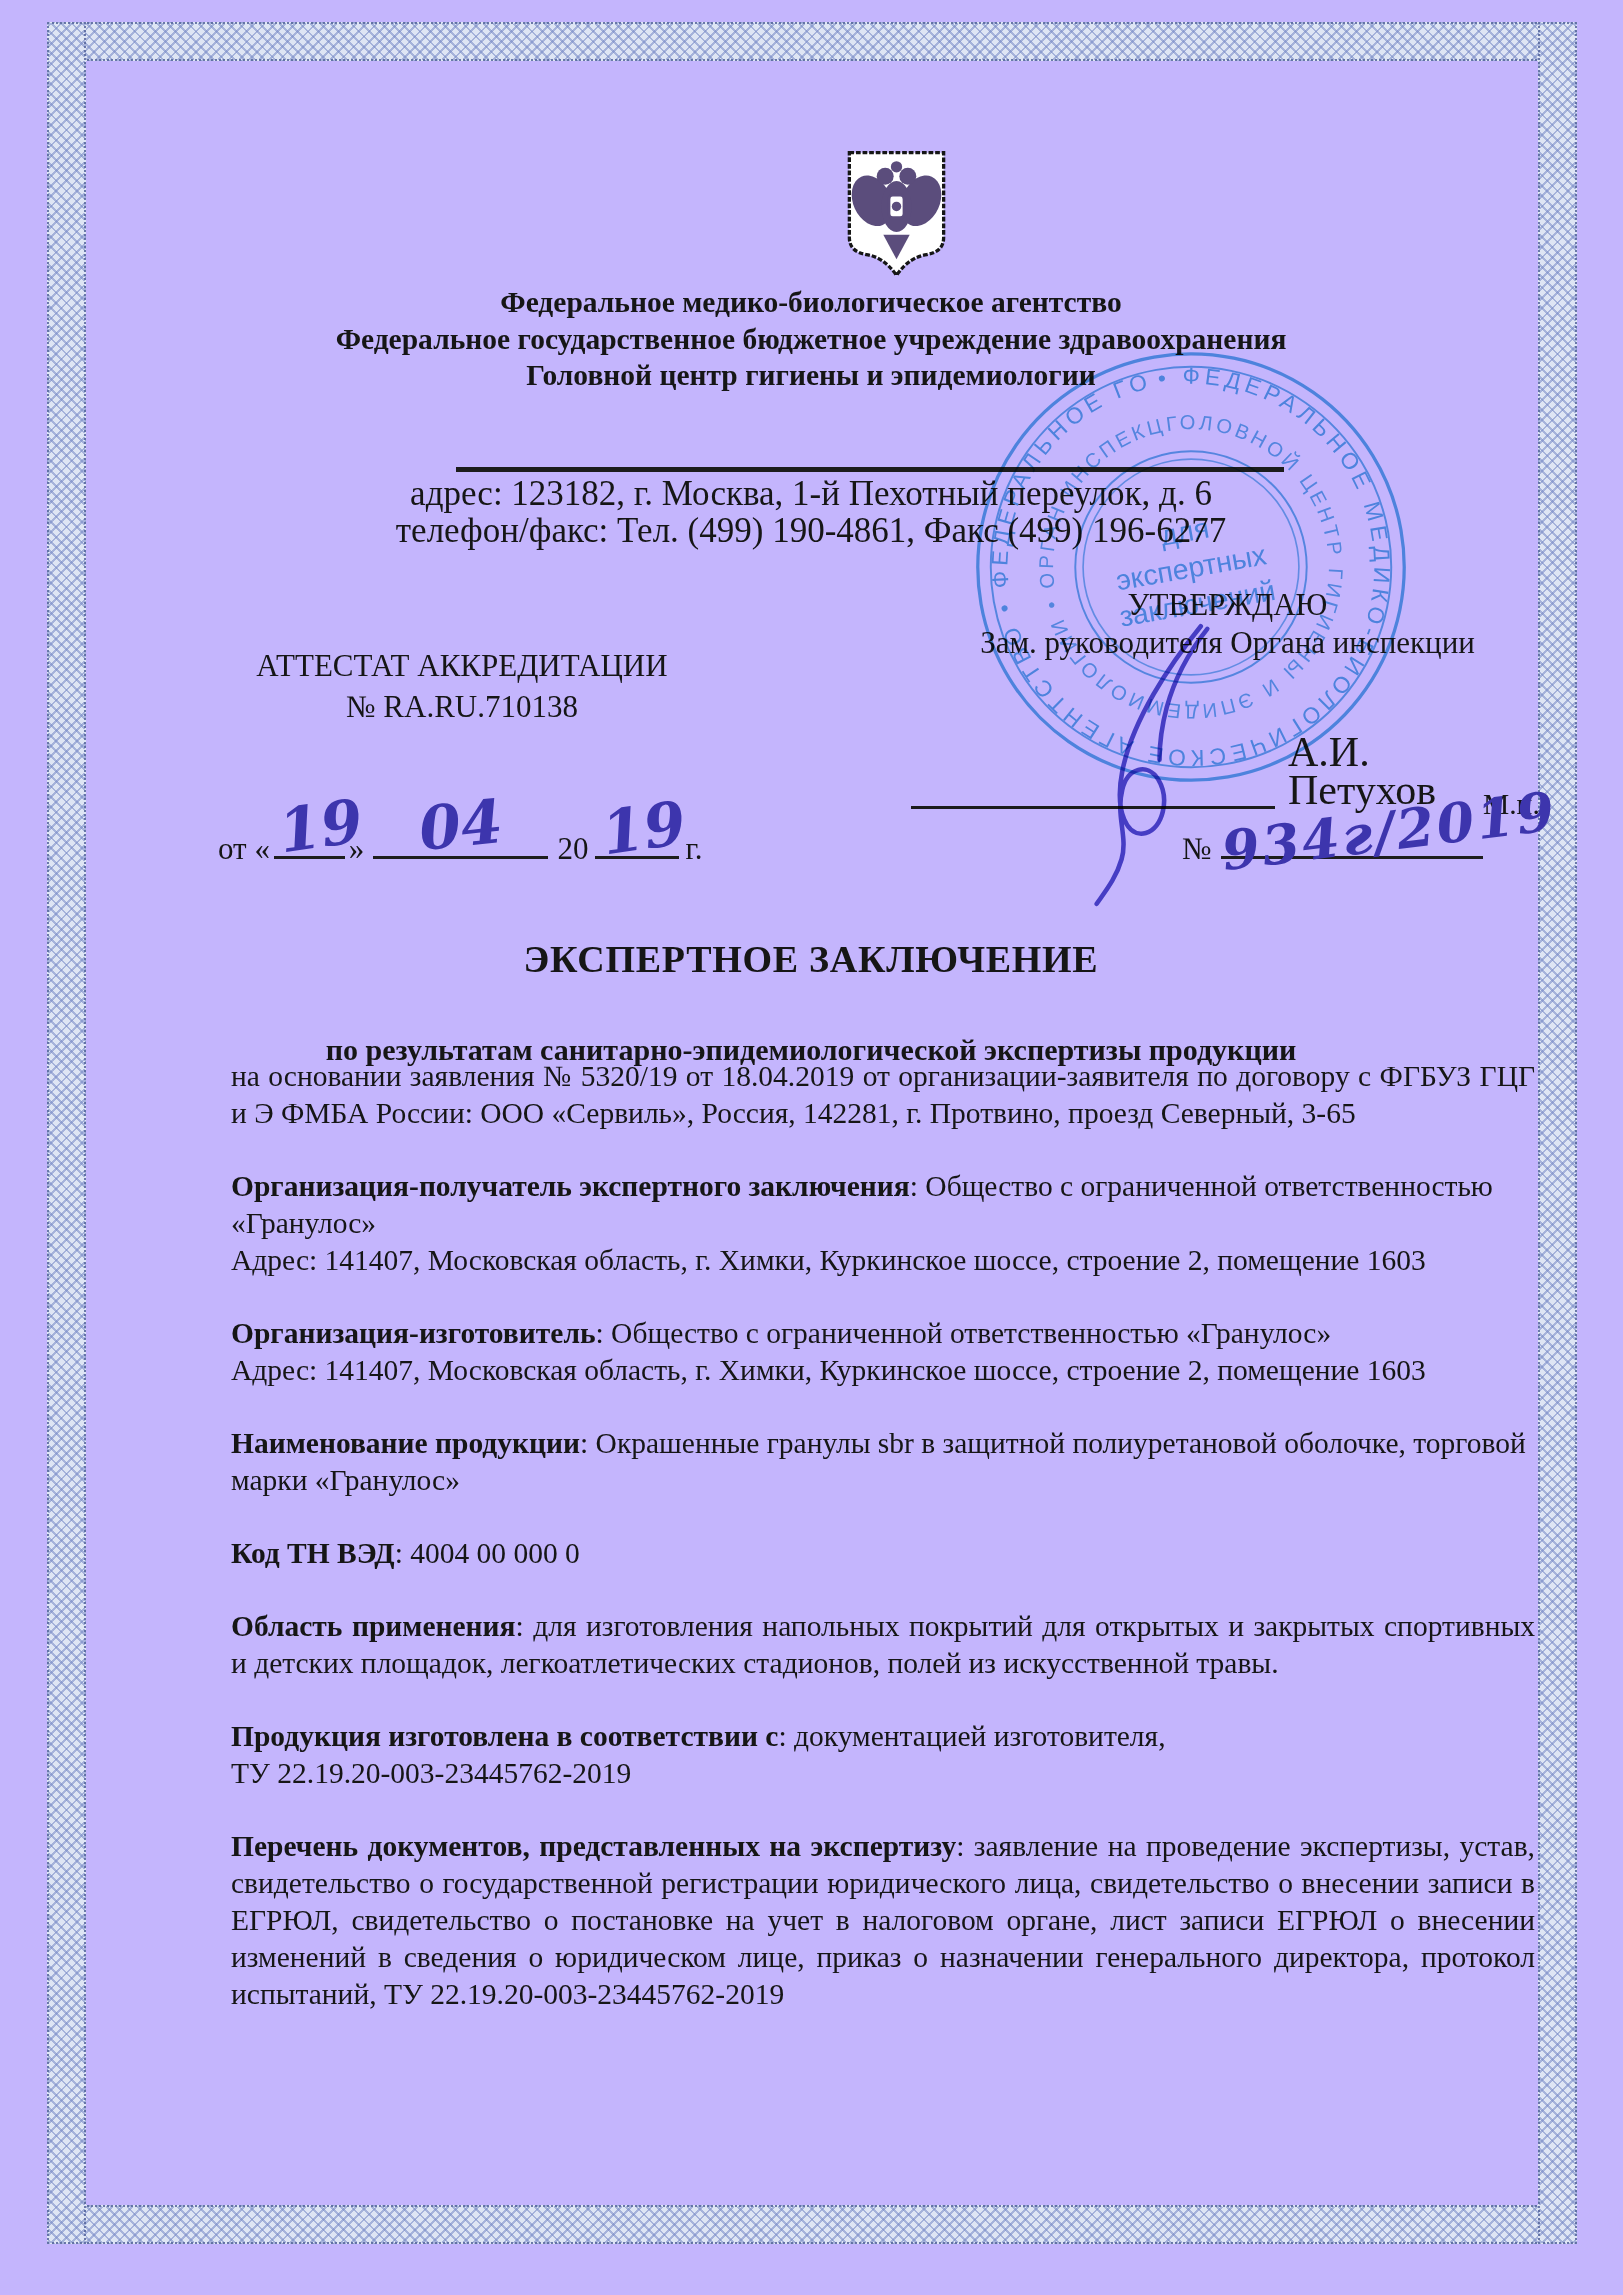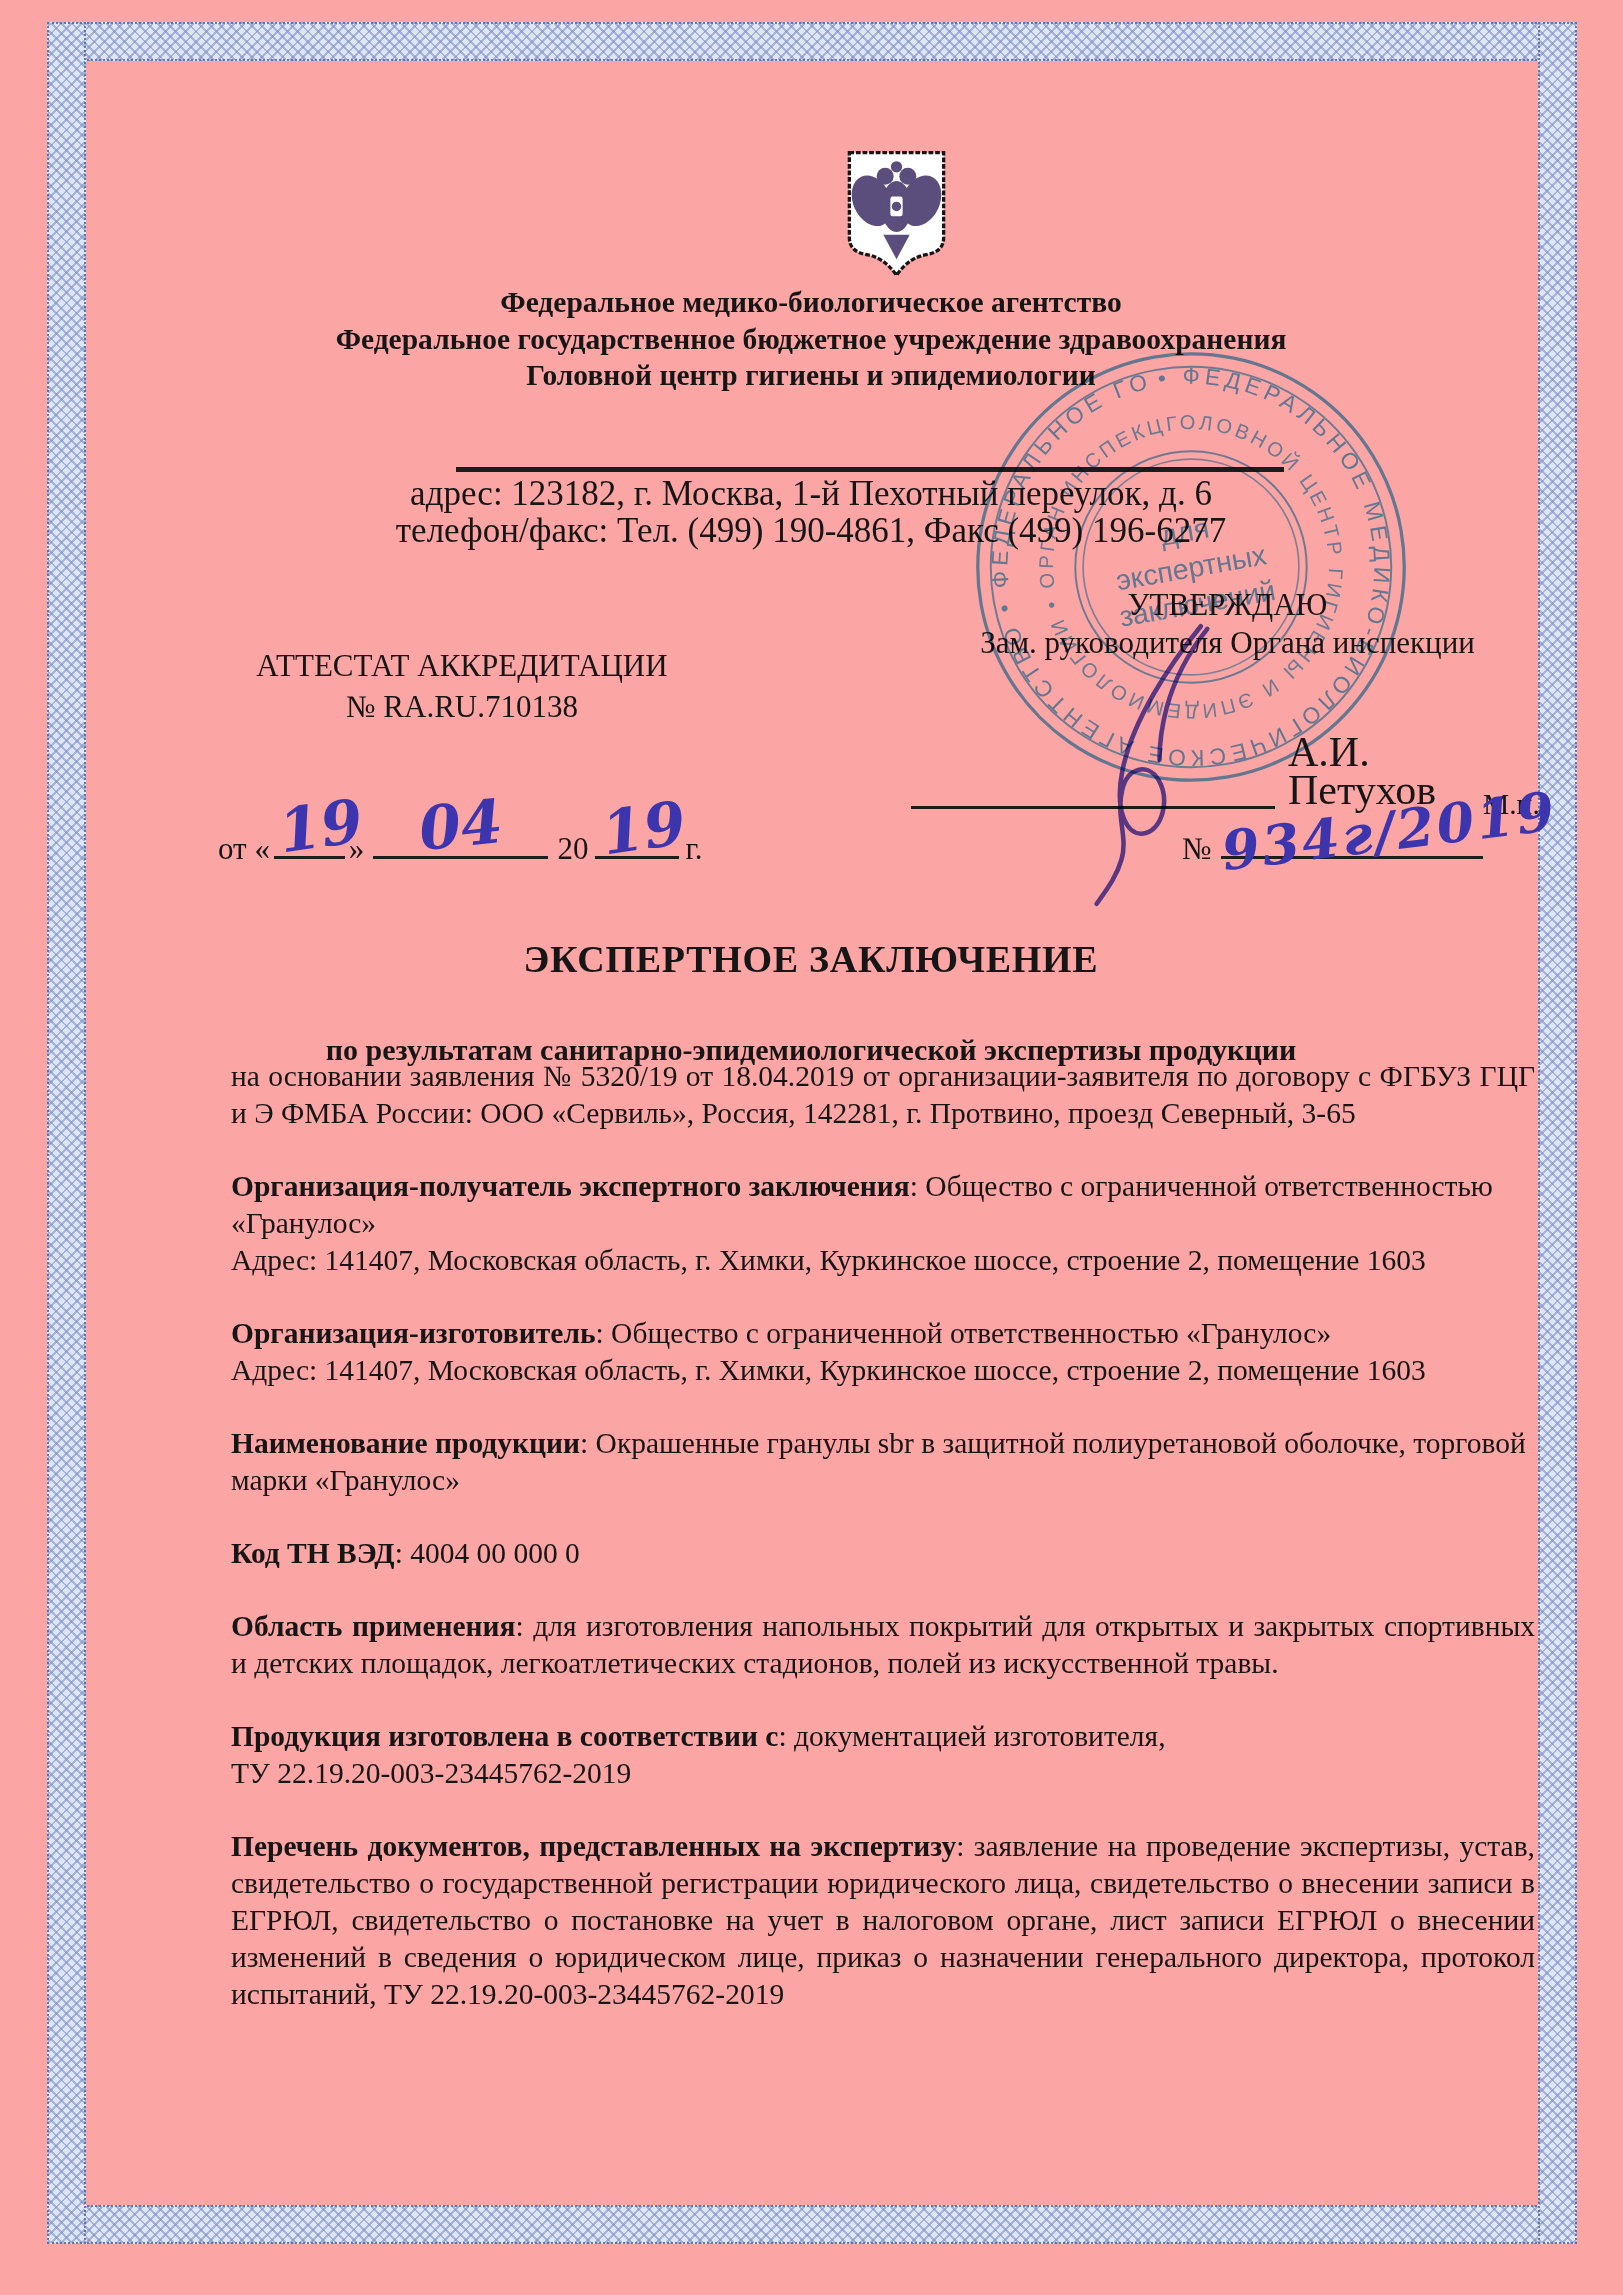--- a/index.html
+++ b/index.html
@@ -1,16 +1,16 @@
 <!DOCTYPE html>
 <html style="font-size:10.5px"><head>
 <meta charset="utf-8">
 <style>
   html,body{margin:0;padding:0;background:#d9d9d9;}
-  .page{position:relative;width:1623px;height:2295px;background:#fca5a5;
+  .page{position:relative;width:1623px;height:2295px;background:#c4b5fd;
         font-family:"Liberation Serif",serif;color:#161616;overflow:hidden;}
 
   
   .band{position:absolute;
     background:
       repeating-linear-gradient(45deg, rgba(120,138,198,.55) 0 2px, rgba(255,255,255,0) 2px 7.2px),
       repeating-linear-gradient(-45deg, rgba(120,138,198,.55) 0 2px, rgba(255,255,255,0) 2px 7.2px),
       #dee5f4;
     border:2px dotted rgba(86,102,156,.85);box-sizing:border-box;}
   .band.top{left:47px;top:22px;width:1530px;height:39px;}

